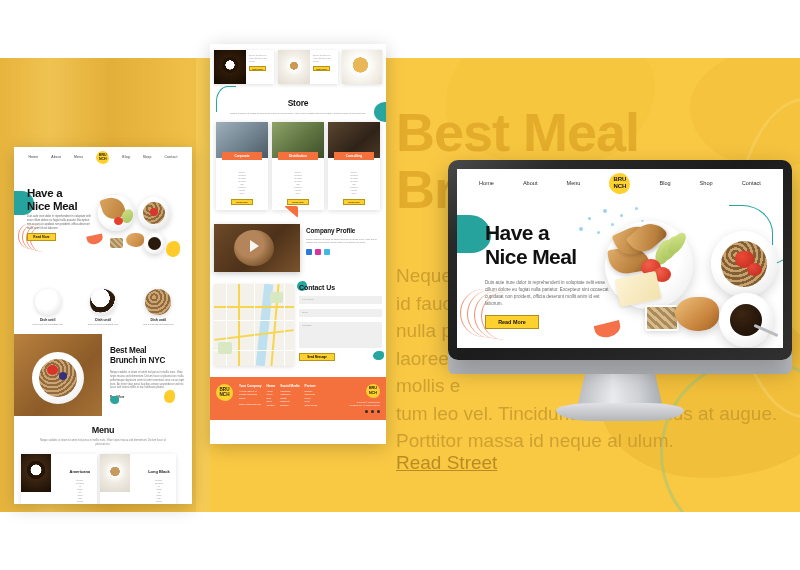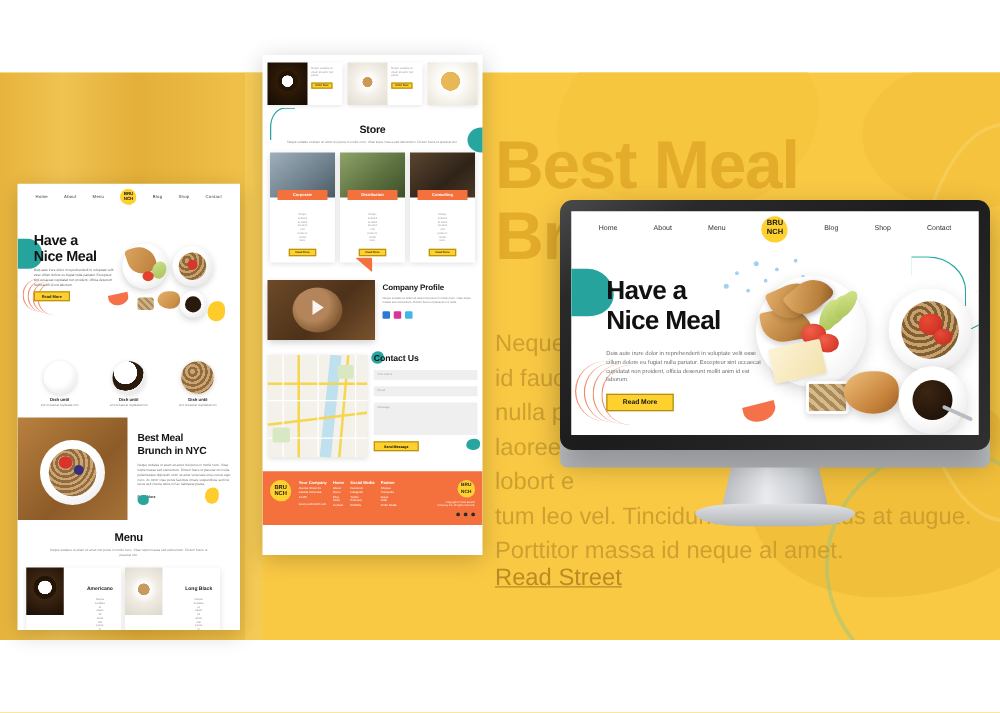--- a/index.html
+++ b/index.html
@@ -328,23 +328,23 @@
   </div>
 
   <div class="ghost-head">Best Meal
 Brunch</div>
 
   <div class="ghost-body">
     <div>Neque</div>
     <div>id fauci</div>
     <div>nulla pe</div>
     <div>laoreet</div>
-    <div>lobort e</div>
+    <div>mollis e</div>
     <div>tum leo vel. Tincidunt lobort             ivamus at augue.</div>
-    <div>Porttitor massa id neque al                  amet.</div>
+    <div>Porttitor massa id neque al                  ulum.</div>
   </div>
 
   <div class="read-story">Read Street</div>
 
   <div class="mock-left">
 
     <div class="ml-nav">
       <span>Home</span>
       <span>About</span>
       <span>Menu</span>

